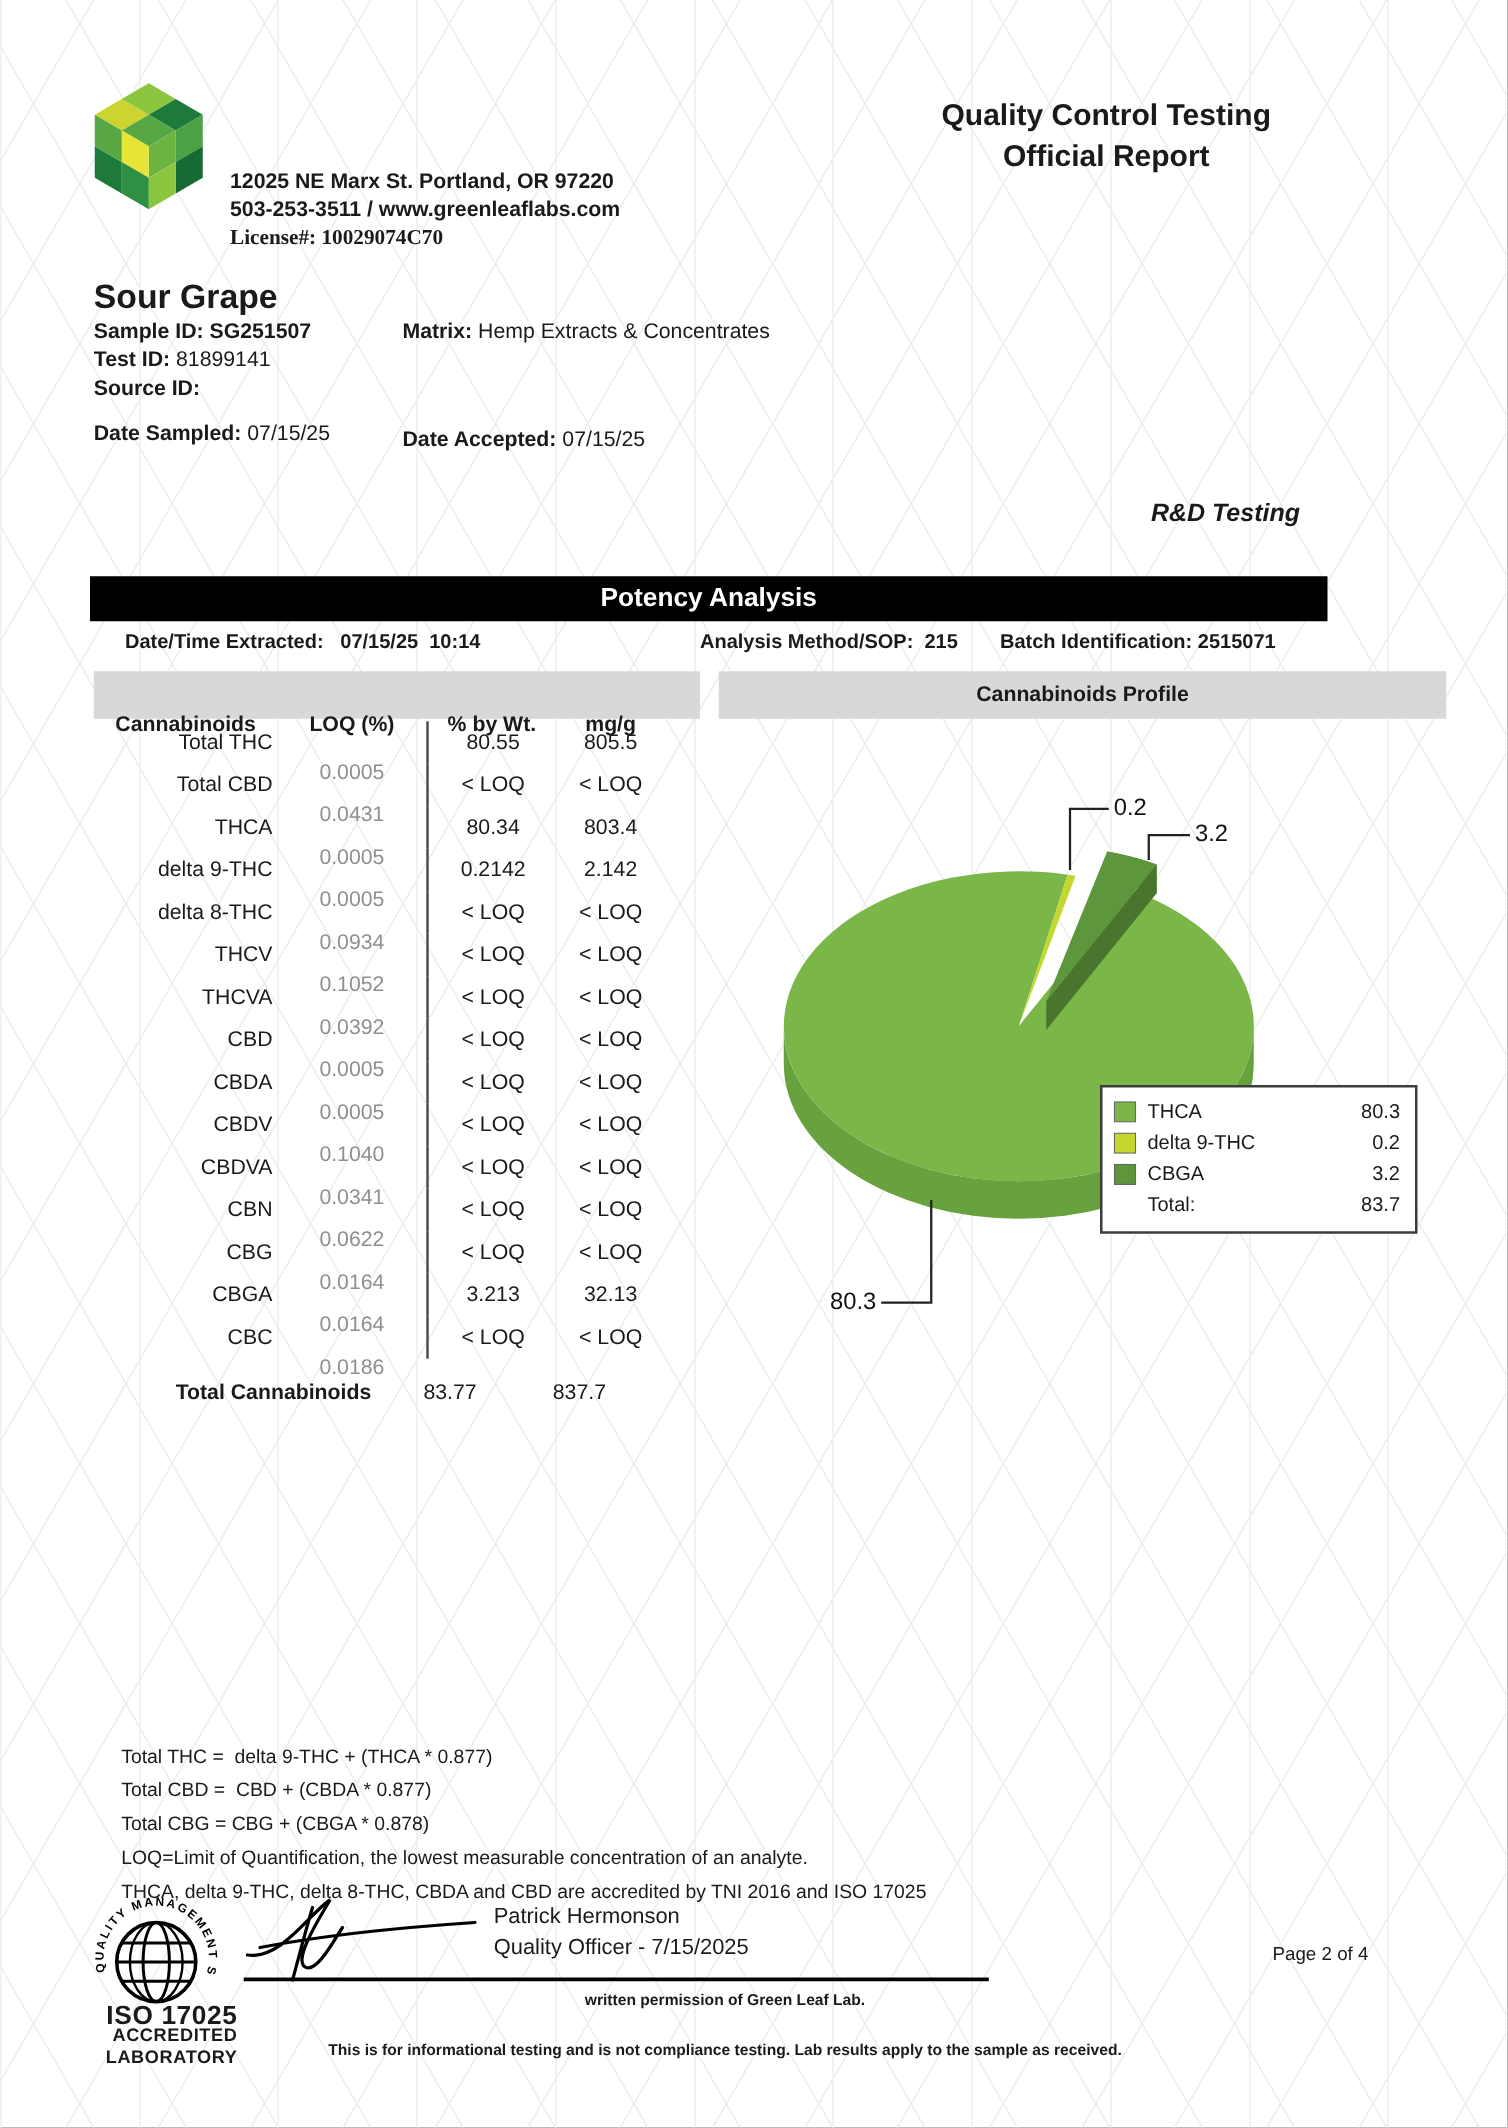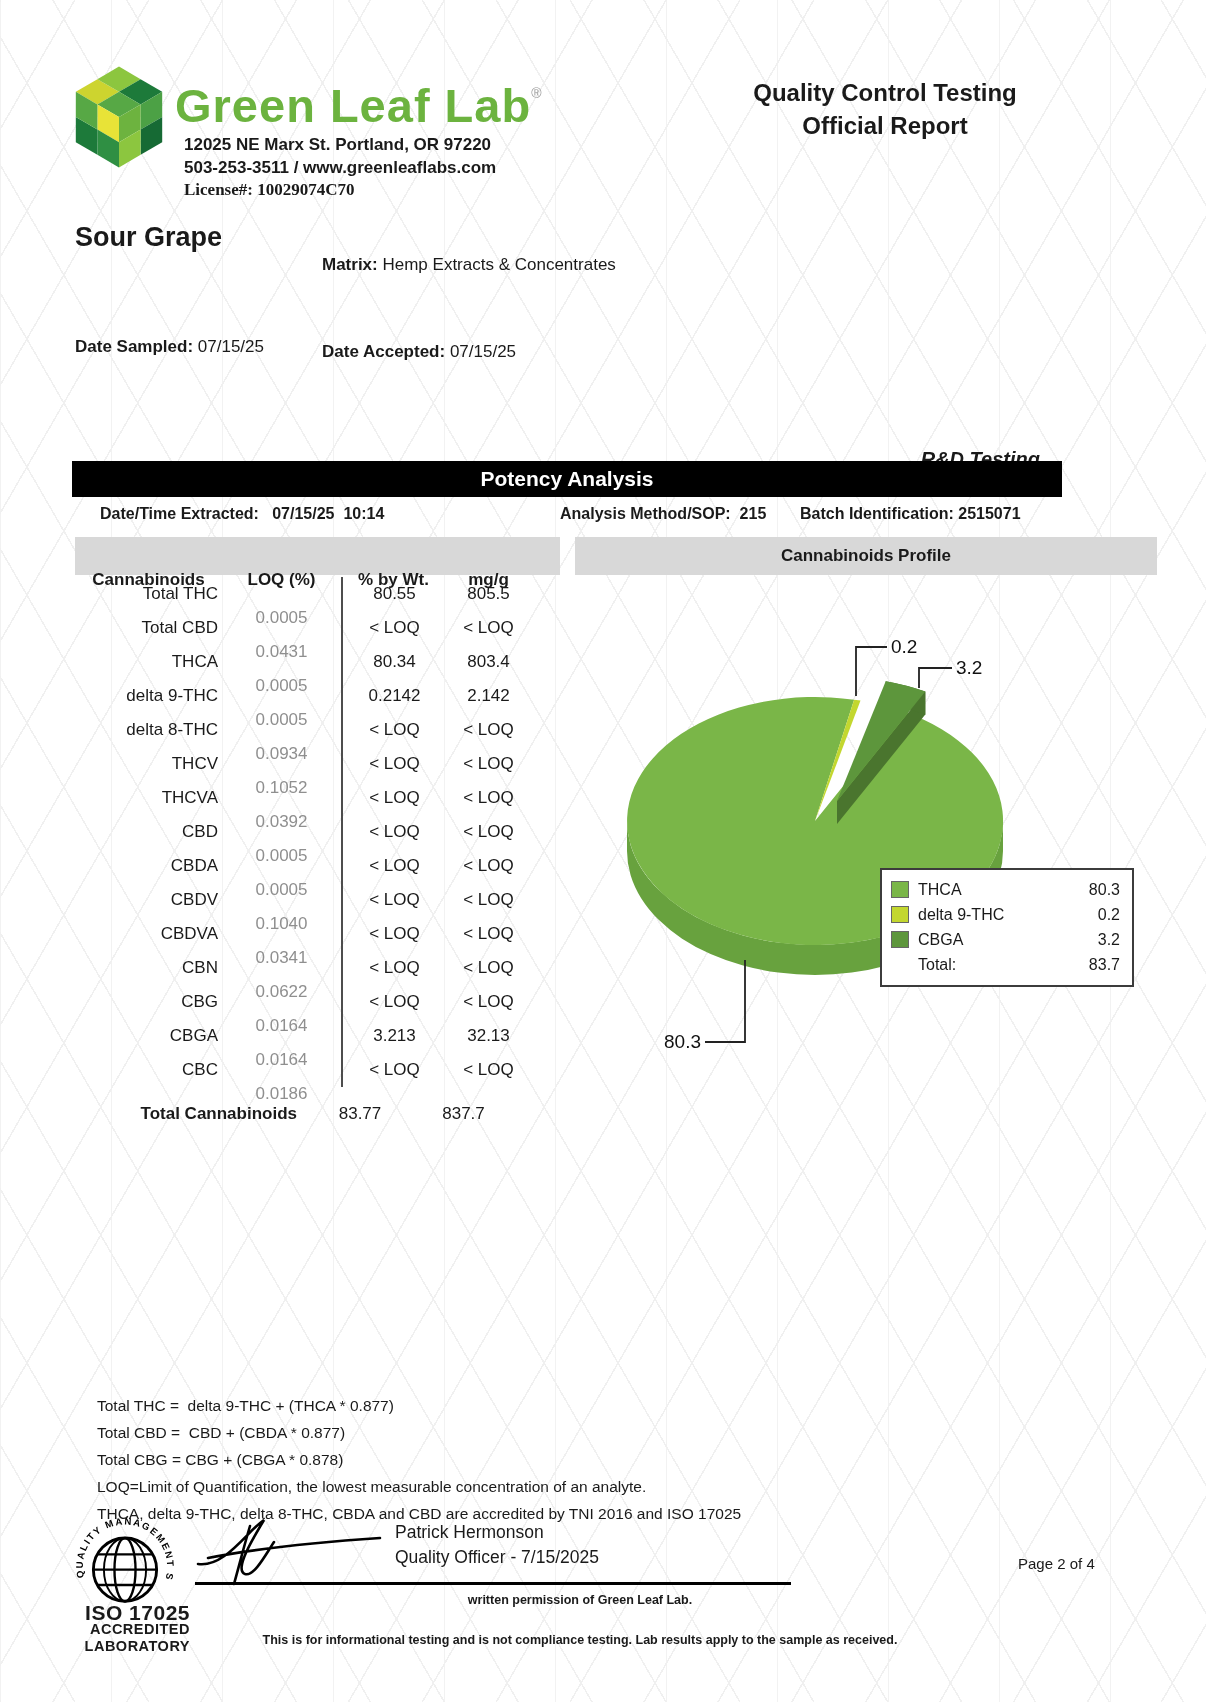--- a/index.html
+++ b/index.html
@@ -80,41 +80,45 @@
     <polygon points="36,50 60,36 84,50 60,64" fill="#57a845"></polygon>
     <polygon points="84,50 108,36 108,64 84,78" fill="#4ca145"></polygon>
     <polygon points="60,64 84,50 84,78 60,92" fill="#6db33f"></polygon>
     <polygon points="84,78 108,64 108,92 84,106" fill="#166a34"></polygon>
     <polygon points="60,92 84,78 84,106 60,120" fill="#8cc63f"></polygon>
     <polygon points="36,50 60,64 60,92 36,78" fill="#e8e337"></polygon>
     <polygon points="60,92 60,120 36,106 36,78" fill="#2f8f43"></polygon>
     <polygon points="36,78 36,106 12,92 12,64" fill="#1d7a3a"></polygon>
     <polygon points="12,36 36,50 36,78 12,64" fill="#57a845"></polygon>
   </svg>
-  <div class="abs" style="left:175px;top:78px;"><span class="lab-name">Green Leaf Lab</span><span class="reg">®</span></div>
   <div class="abs addr" style="left:184px;top:133px;">12025 NE Marx St. Portland, OR 97220</div>
   <div class="abs addr" style="left:184px;top:156px;">503-253-3511 / www.greenleaflabs.com</div>
   <div class="abs license" style="left:184px;top:180px;">License#: 10029074C70</div>
 
   <div class="abs qc-title" style="left:680px;top:76px;width:410px;">
     <div>Quality Control Testing</div>
     <div>Official Report</div>
   </div>
 
   <div class="abs strain" style="left:75px;top:222px;">Sour Grape</div>
+  <div class="abs info" style="left:75px;top:253px;">
+    <div><span class="lbl">Sample ID:</span> <span class="b">SG251507</span></div>
+    <div><span class="lbl">Test ID:</span> <span>81899141</span></div>
+    <div><span class="lbl">Source ID:</span> <span></span></div>
+  </div>
   <div class="abs info" style="left:322px;top:253px;">
     <span class="lbl">Matrix:</span> <span>Hemp Extracts &amp; Concentrates</span>
   </div>
   <div class="abs info" style="left:75px;top:335px;">
     <span class="lbl">Date Sampled:</span> <span>07/15/25</span>
   </div>
   <div class="abs info" style="left:322px;top:340px;">
     <span class="lbl">Date Accepted:</span> <span>07/15/25</span>
   </div>
-  <div class="abs rd" style="right:166px;top:400px;margin-top:48px;">R&amp;D Testing</div>
+  <div class="abs rd" style="right:166px;top:400px;">R&amp;D Testing</div>
 
   <div class="abs potency-bar">Potency Analysis</div>
 
   <div class="abs meta" style="left:100px;top:505px;">
     <span>Date/Time Extracted:</span>&nbsp;&nbsp;&nbsp;<span class="val">07/15/25  10:14</span>
   </div>
   <div class="abs meta" style="left:560px;top:505px;">
     <span>Analysis Method/SOP:</span>&nbsp; <span>215</span>
   </div>
   <div class="abs meta" style="left:800px;top:505px;">

